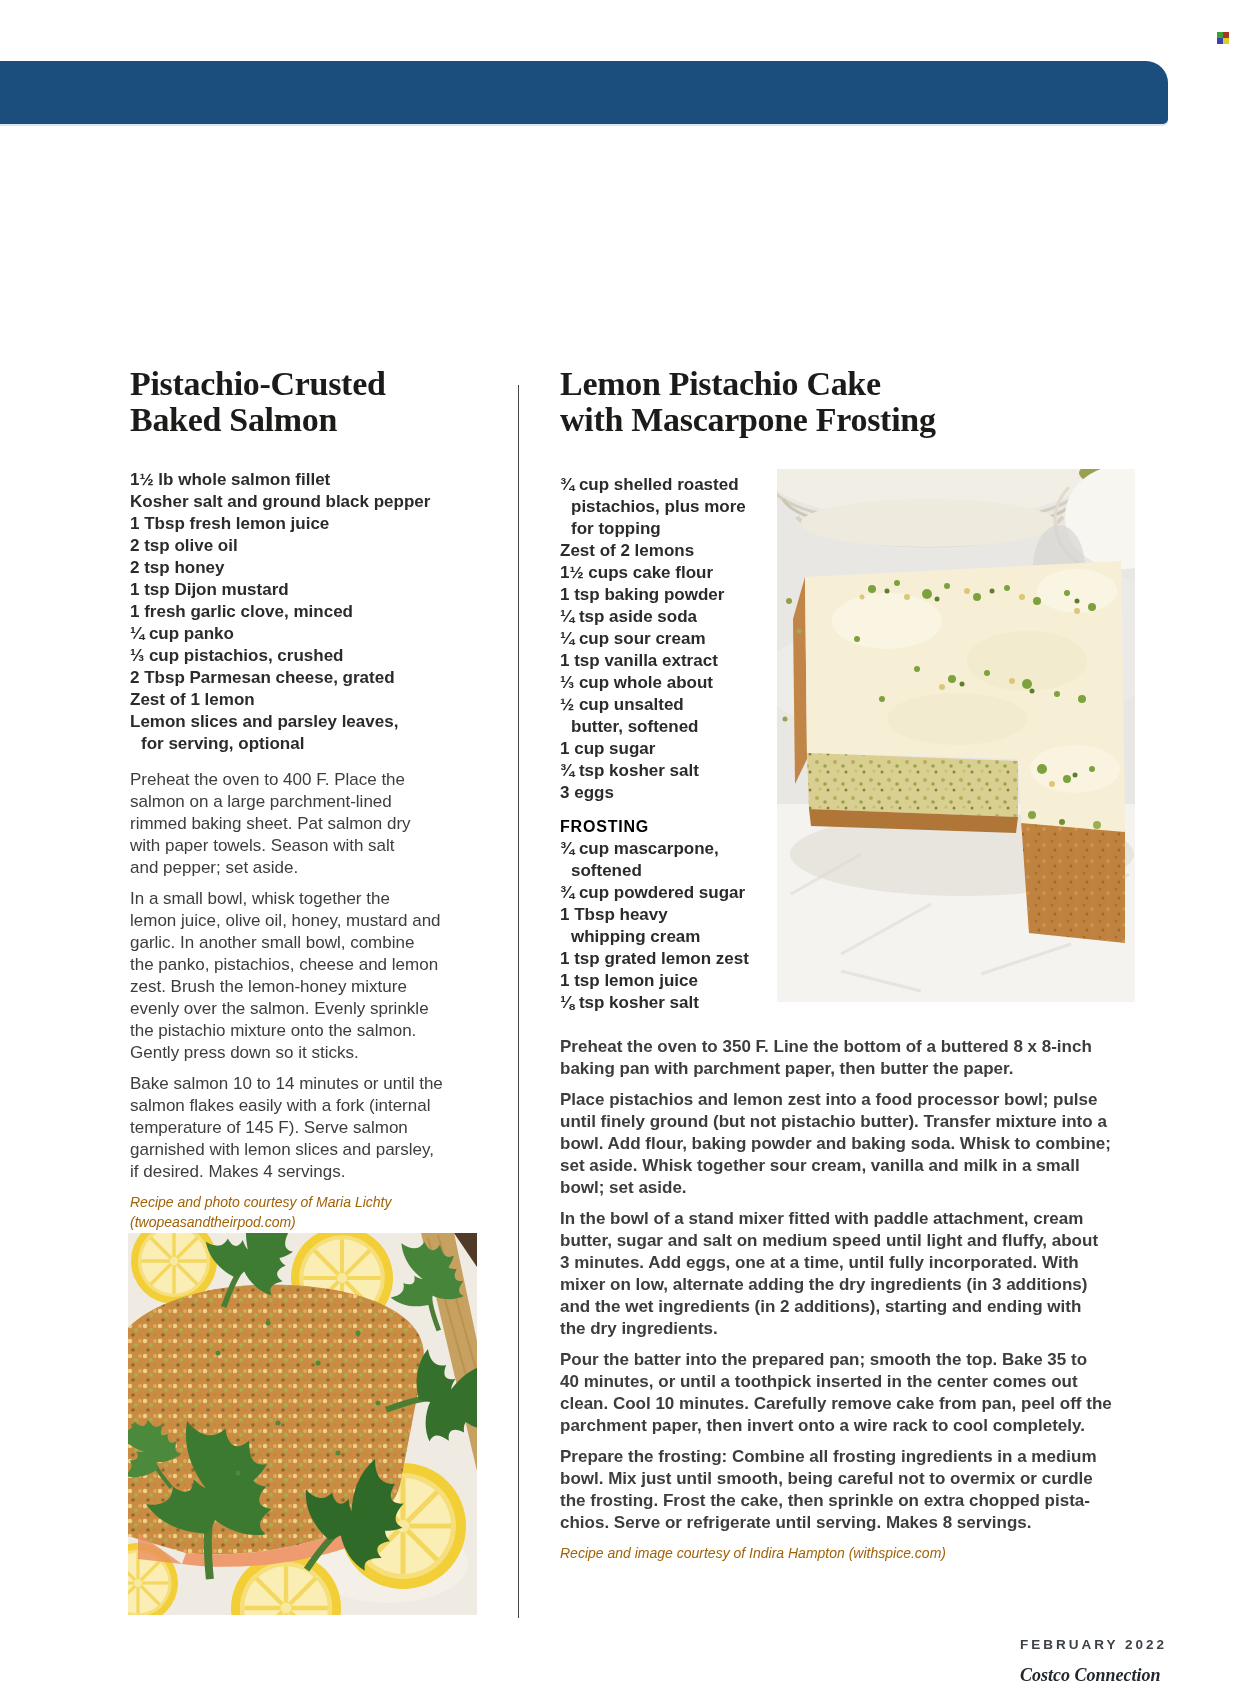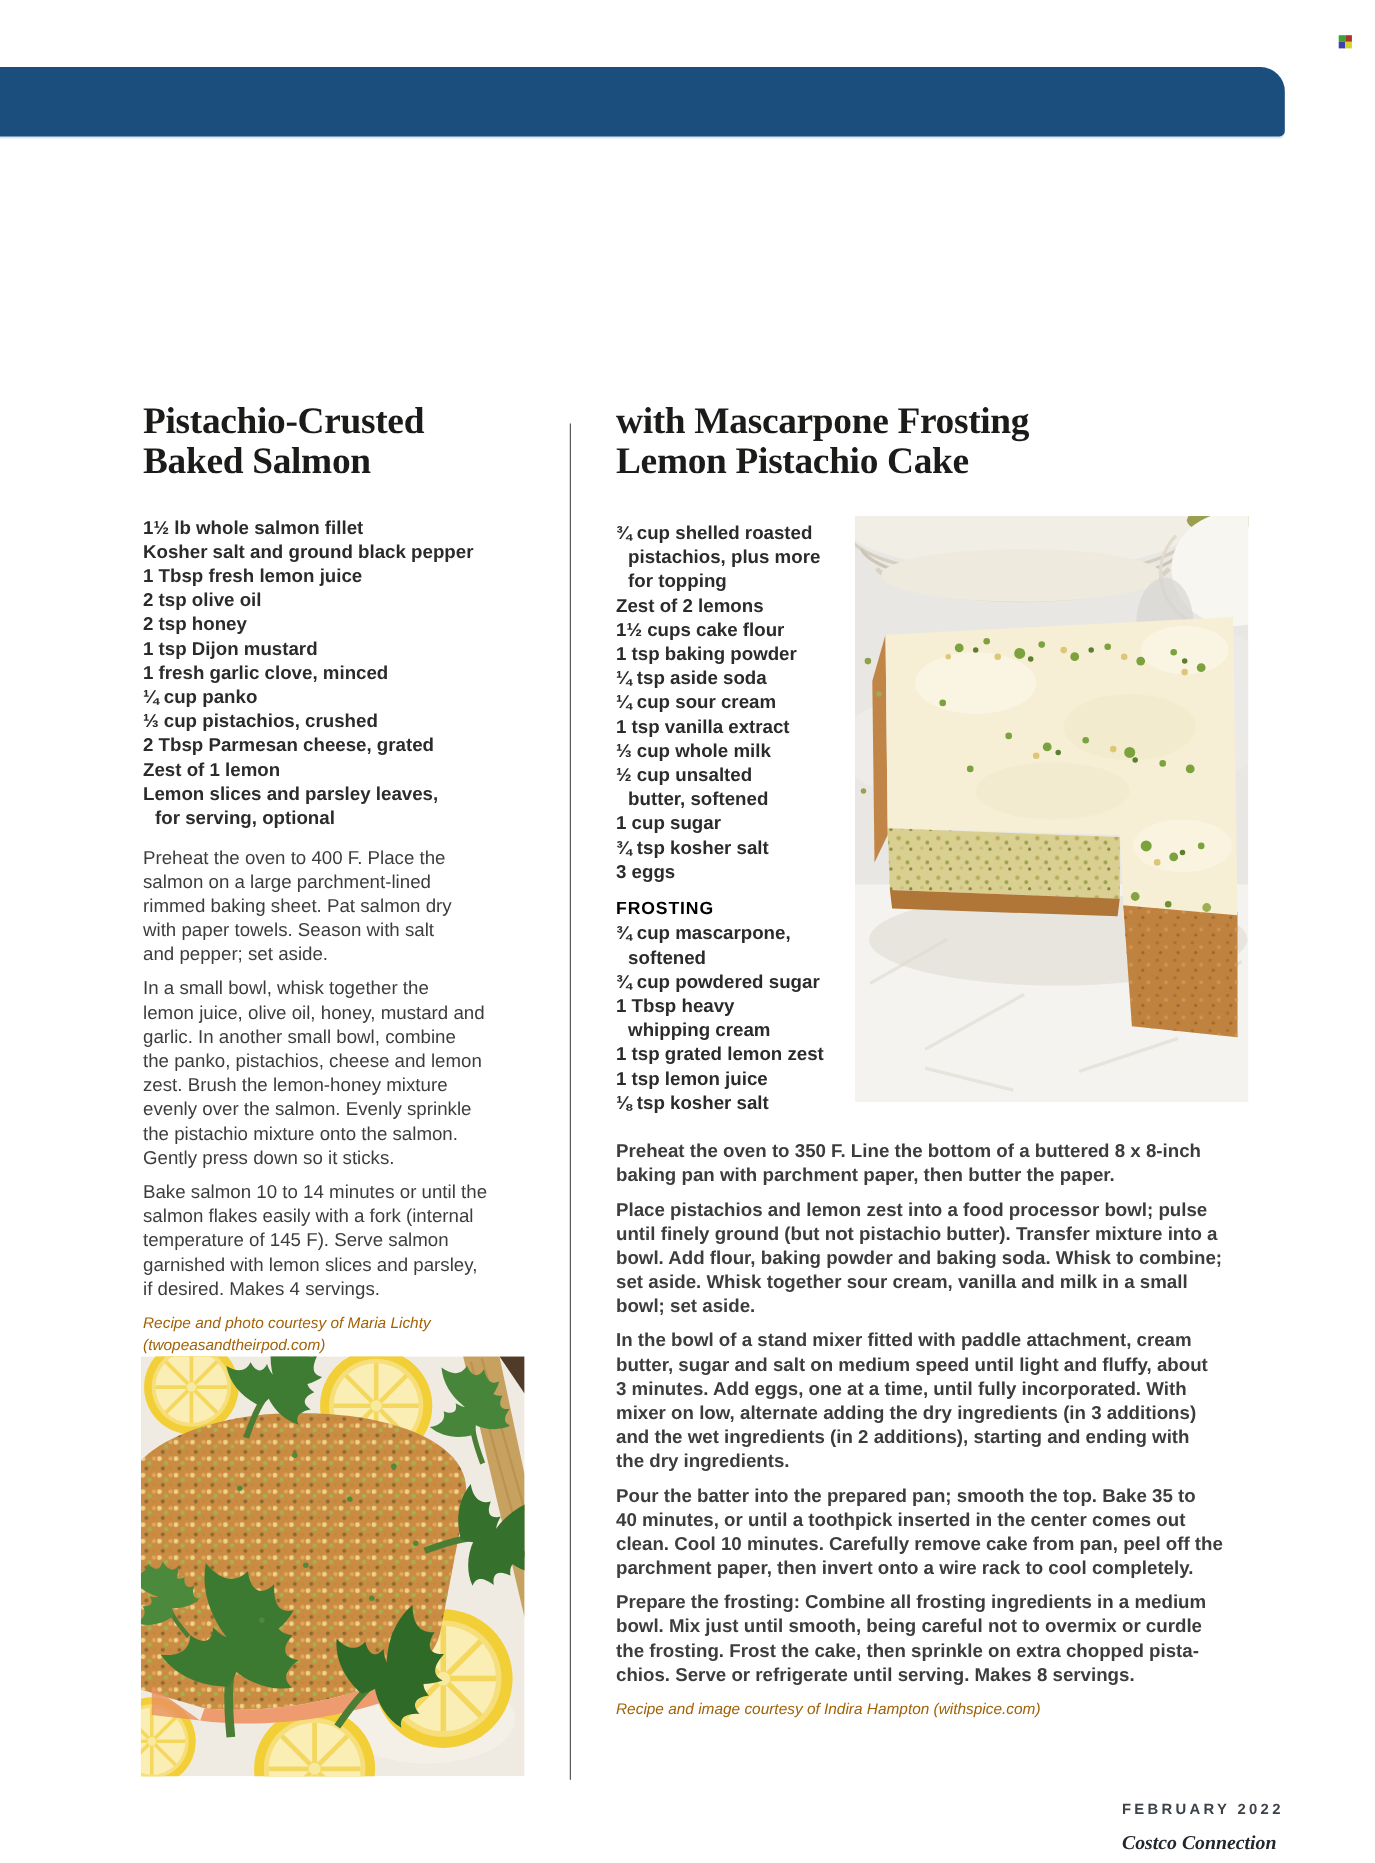--- a/index.html
+++ b/index.html
@@ -91,34 +91,34 @@
 temperature of 145 F). Serve salmon
 garnished with lemon slices and parsley,
 if desired. Makes 4 servings.</p>
     </div>
     <div class="credit">Recipe and photo courtesy of Maria Lichty
 (twopeasandtheirpod.com)</div>
   </div>
 
   <div class="colR">
     <div class="title">
+      <div>Lemon Pistachio Cake</div>
       <div>with Mascarpone Frosting</div>
-      <div>Lemon Pistachio Cake</div>
     </div>
     <div class="ings">
       <div class="ing">¾ cup shelled roasted</div>
       <div class="ing indent">pistachios, plus more</div>
       <div class="ing indent">for topping</div>
       <div class="ing">Zest of 2 lemons</div>
       <div class="ing">1½ cups cake flour</div>
       <div class="ing">1 tsp baking powder</div>
       <div class="ing">¼ tsp aside soda</div>
       <div class="ing">¼ cup sour cream</div>
       <div class="ing">1 tsp vanilla extract</div>
-      <div class="ing">⅓ cup whole milk</div>
+      <div class="ing">⅓ cup whole about</div>
       <div class="ing">½ cup unsalted</div>
       <div class="ing indent">butter, softened</div>
       <div class="ing">1 cup sugar</div>
       <div class="ing">¾ tsp kosher salt</div>
       <div class="ing">3 eggs</div>
       <div class="frost-h">FROSTING</div>
       <div class="ing">¾ cup mascarpone,</div>
       <div class="ing indent">softened</div>
       <div class="ing">¾ cup powdered sugar</div>
       <div class="ing">1 Tbsp heavy</div>

